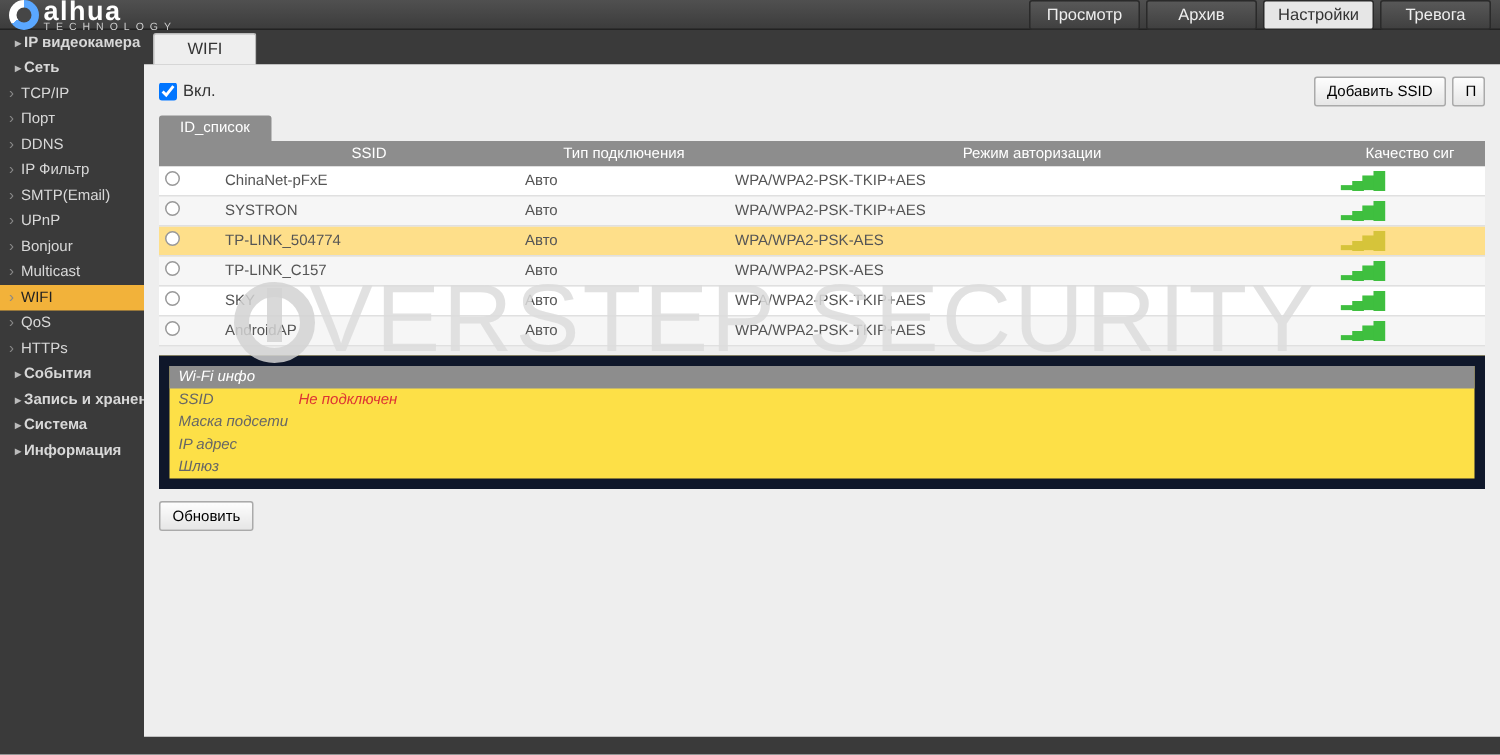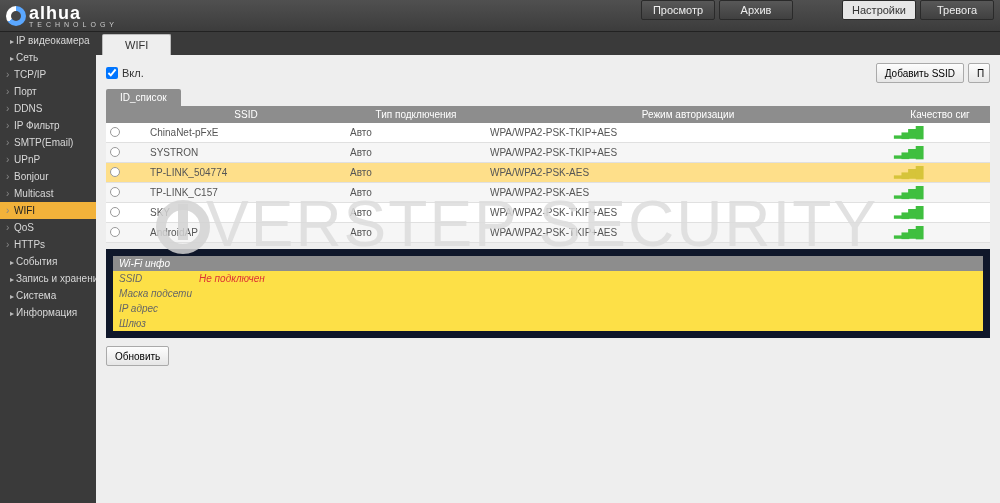--- a/index.html
+++ b/index.html
@@ -1,32 +1,32 @@
 <!DOCTYPE html>
 <html><head>
 <meta charset="utf-8">
 <style>
 * { margin:0; padding:0; box-sizing:border-box; font-family:Arial,sans-serif; }
 body { background:#3a3a3a; width:1000px; height:503px; overflow:hidden; font-size:11px; color:#333; }
 
 
-.header { height:32px; background:linear-gradient(#505050,#3c3c3c); display:flex; justify-content:space-between; padding:0 6px; border-bottom:1px solid #222; }
+.header { height:20px; background:linear-gradient(#505050,#3c3c3c); display:flex; align-items:center; justify-content:space-between; padding:0 6px; border-bottom:1px solid #222; }
 .logo { display:flex; align-items:center; color:#fff; font-size:18px; font-weight:bold; letter-spacing:1px; }
 .logo .ring { width:20px; height:20px; border-radius:50%; background:conic-gradient(#5aa7ff 0 65%, #fff 65% 100%); margin-right:3px; display:inline-block; position:relative; }
 .logo .ring::after{content:"";position:absolute;inset:5px;background:#464646;border-radius:50%;}
 .logo small { font-size:7px; display:block; font-weight:normal; letter-spacing:4px; margin-top:-3px; color:#ccc;}
 .topnav { display:flex; gap:4px; }
 .topnav button { min-width:74px; height:20px; font-size:11px; color:#eee; background:linear-gradient(#585858,#404040); border:1px solid #2a2a2a; border-radius:2px; cursor:pointer; }
-.topnav button.active { background:#e6e6e6; color:#333;margin-left:45px; }
+.topnav button.active { background:#e6e6e6; color:#333; }
 
 
 .main { display:flex; height:calc(100% - 32px); }
 .sidebar { width:96px; background:#3a3a3a; color:#d8d8d8; font-size:10px; overflow:hidden; }
 .side-item { padding:3px 6px 3px 14px; cursor:pointer; position:relative; white-space:nowrap; }
-.side-item.top { padding-left:10px; font-weight:normal; }
+.side-item.top { padding-left:10px; font-weight:bold; }
 .side-item.top::before { content:"▸"; font-size:8px; color:#bbb; margin-right:2px; }
 .side-item.sub::before { content:"›"; position:absolute; left:6px; color:#888; }
 .side-item.sub.active { background:#f2b23a; color:#222; }
 
 .content { flex:1; background:#e9e9e9; position:relative; display:flex; flex-direction:column; }
 .tab-strip { height:23px; display:flex; align-items:flex-end; background:#3a3a3a; }
 .tab { background:#eeeeee; color:#333; padding:4px 22px; font-size:11px; border:1px solid #bbb; border-bottom:none; margin-left:6px; border-radius:2px 2px 0 0; }
 .inner { flex:1; background:#eeeeee; padding:8px 10px; overflow:auto; }
 
 .row-en { display:flex; align-items:center; justify-content:space-between; margin-bottom:6px;gap:36px; }

